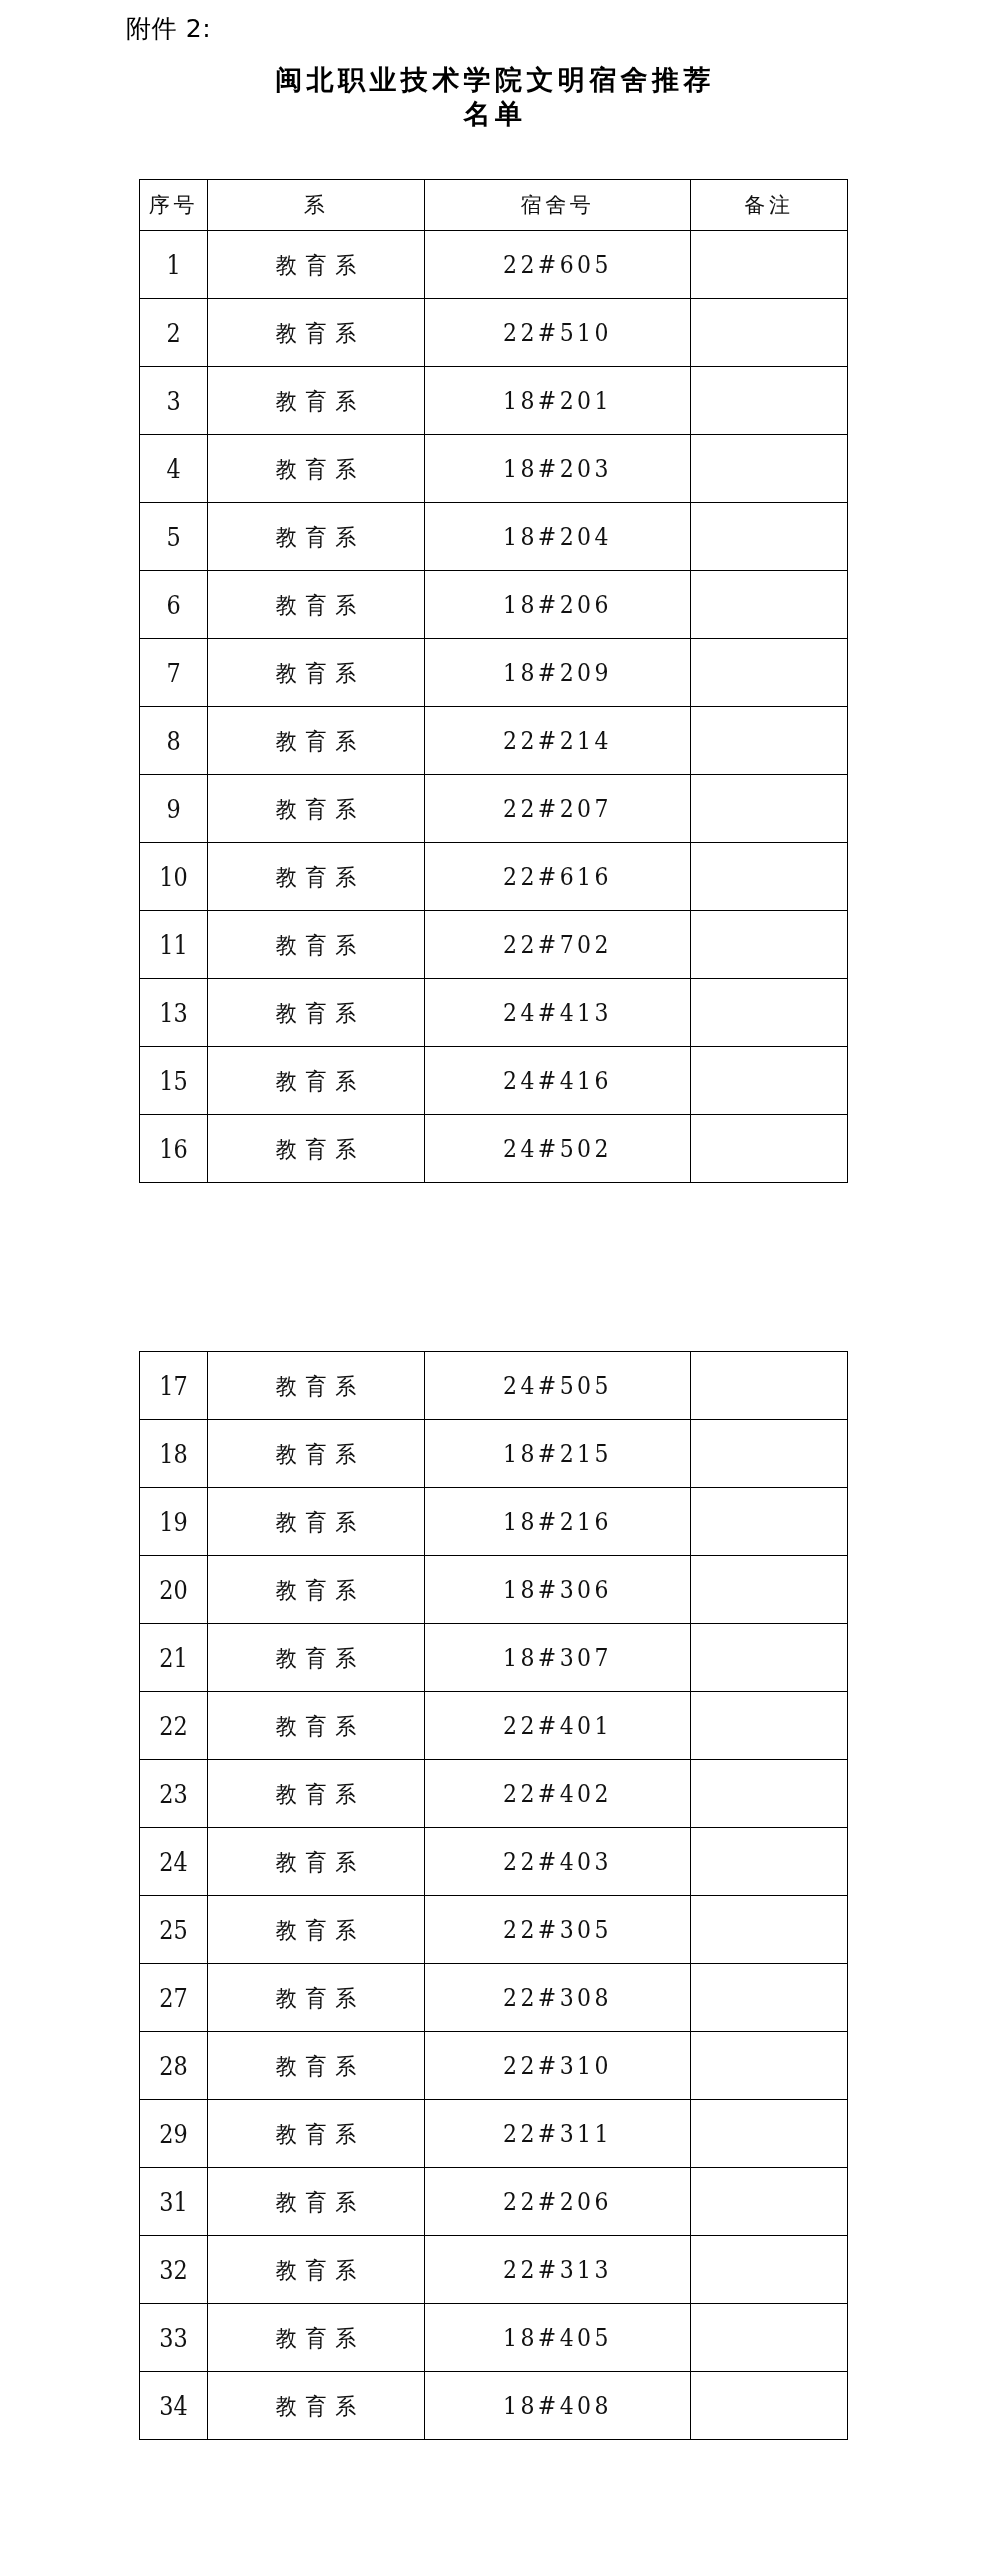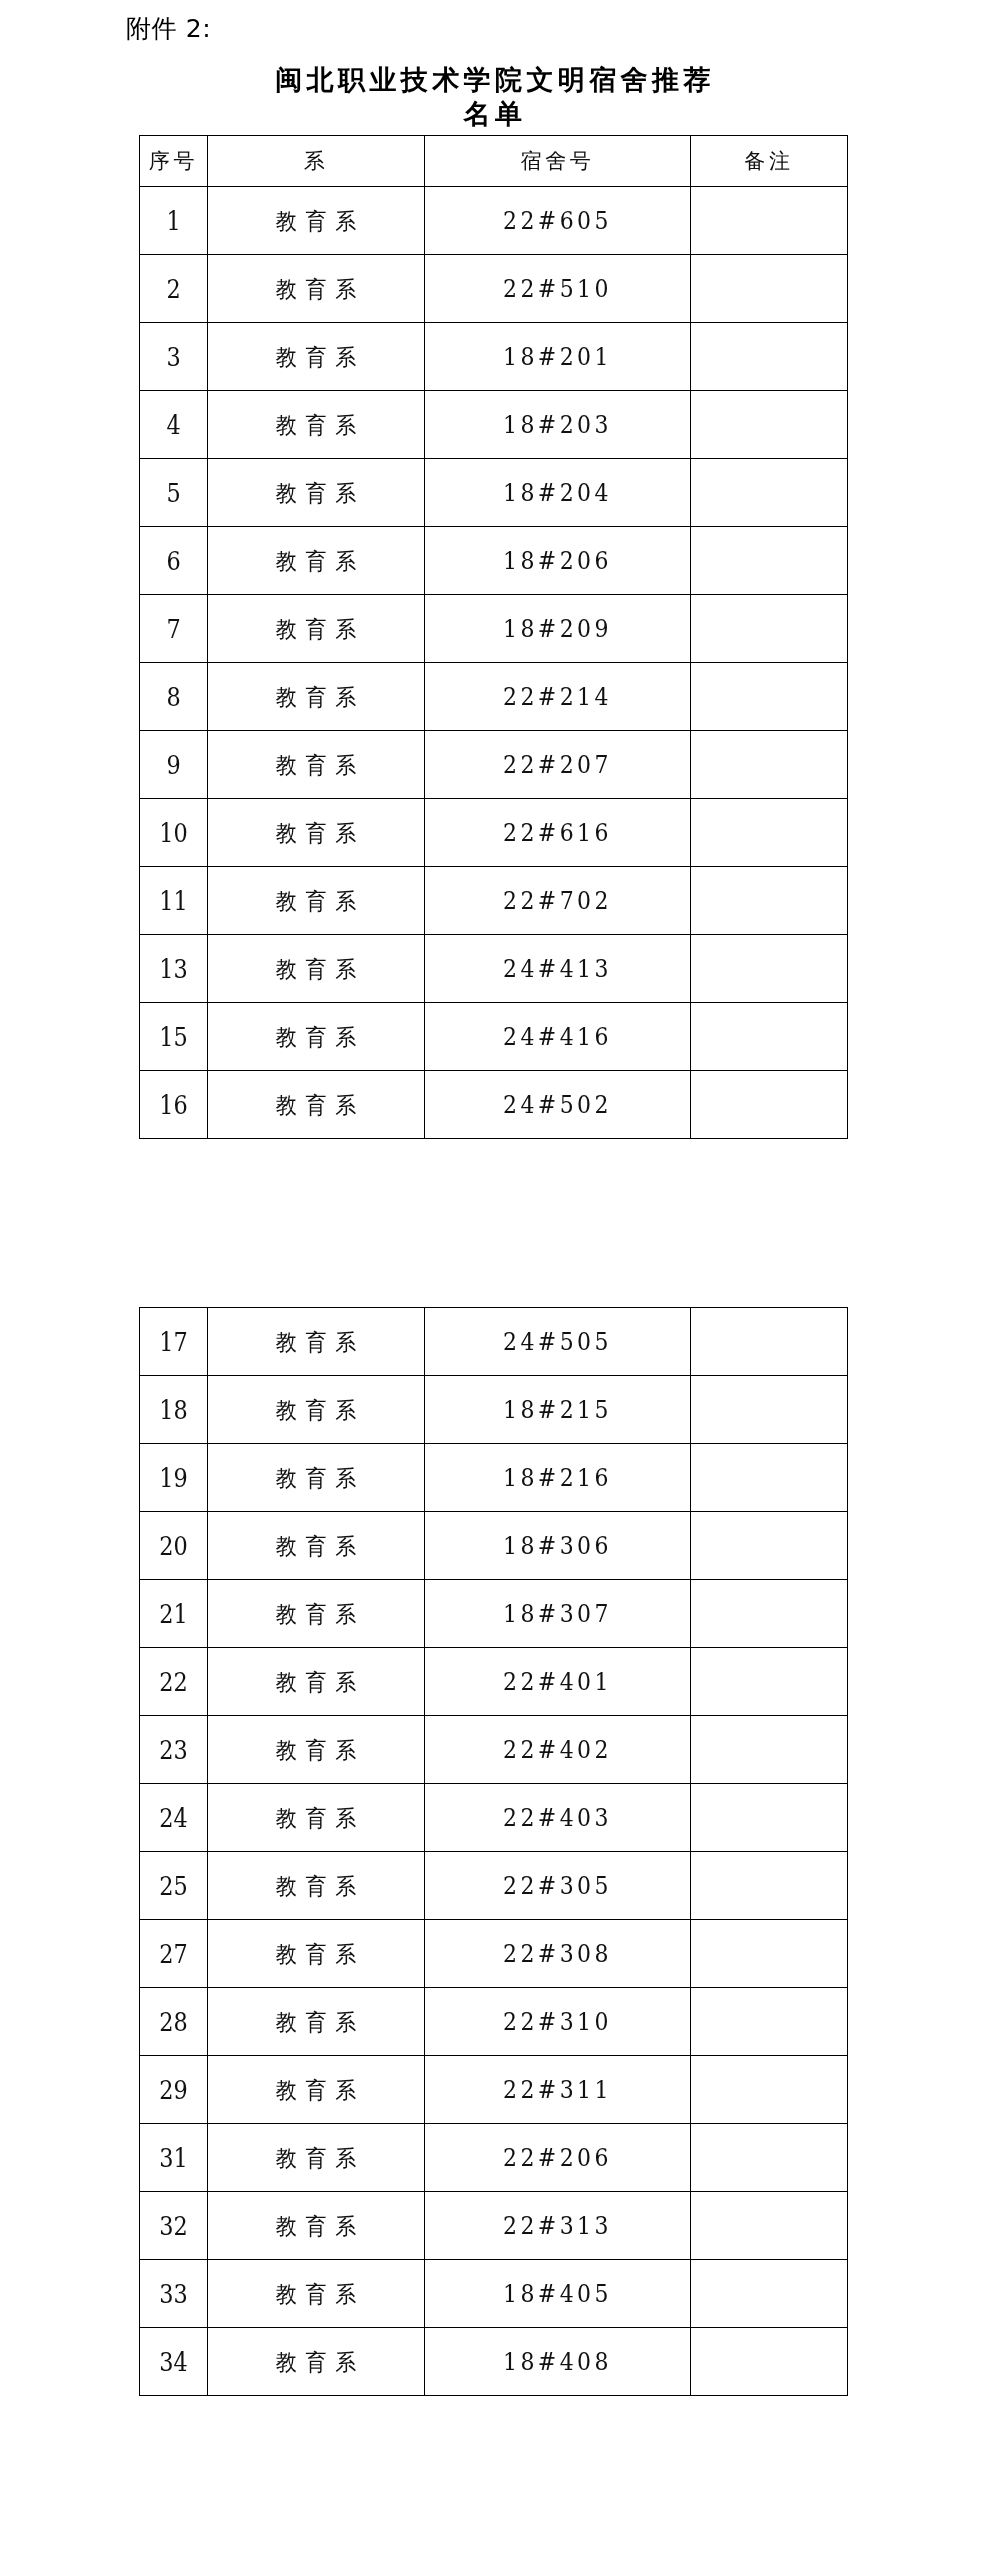--- a/index.html
+++ b/index.html
@@ -10,20 +10,21 @@
     font-size: 25px; line-height: 30px; font-weight: normal; letter-spacing: 0.6px;
   }
   .title {
     position: absolute; left: 274px; top: 63px; width: 442px; text-align: center;
     font-family: "DejaVu Sans", "Liberation Sans", sans-serif;
     font-size: 27px; line-height: 34px; font-weight: bold; letter-spacing: 4.4px;
   }
   table.list {
     position: absolute; left: 139px; border-collapse: collapse; table-layout: fixed;
     width: 708px;
+    margin-top: 44px;
   }
   table.list td, table.list th {
     border: 1.2px solid #000; padding: 0; text-align: center; vertical-align: middle;
     font-family: "DejaVu Serif", "Liberation Serif", serif; font-weight: normal;
     color: #111;
   }
   #table-1 { top: 135px; }
   #table-2 { top: 1307px; }
   col.c1 { width: 68px; } col.c2 { width: 217px; } col.c3 { width: 266px; } col.c4 { width: 157px; }
   tr.head th { height: 50px; font-size: 21px; letter-spacing: 3.7px; }

